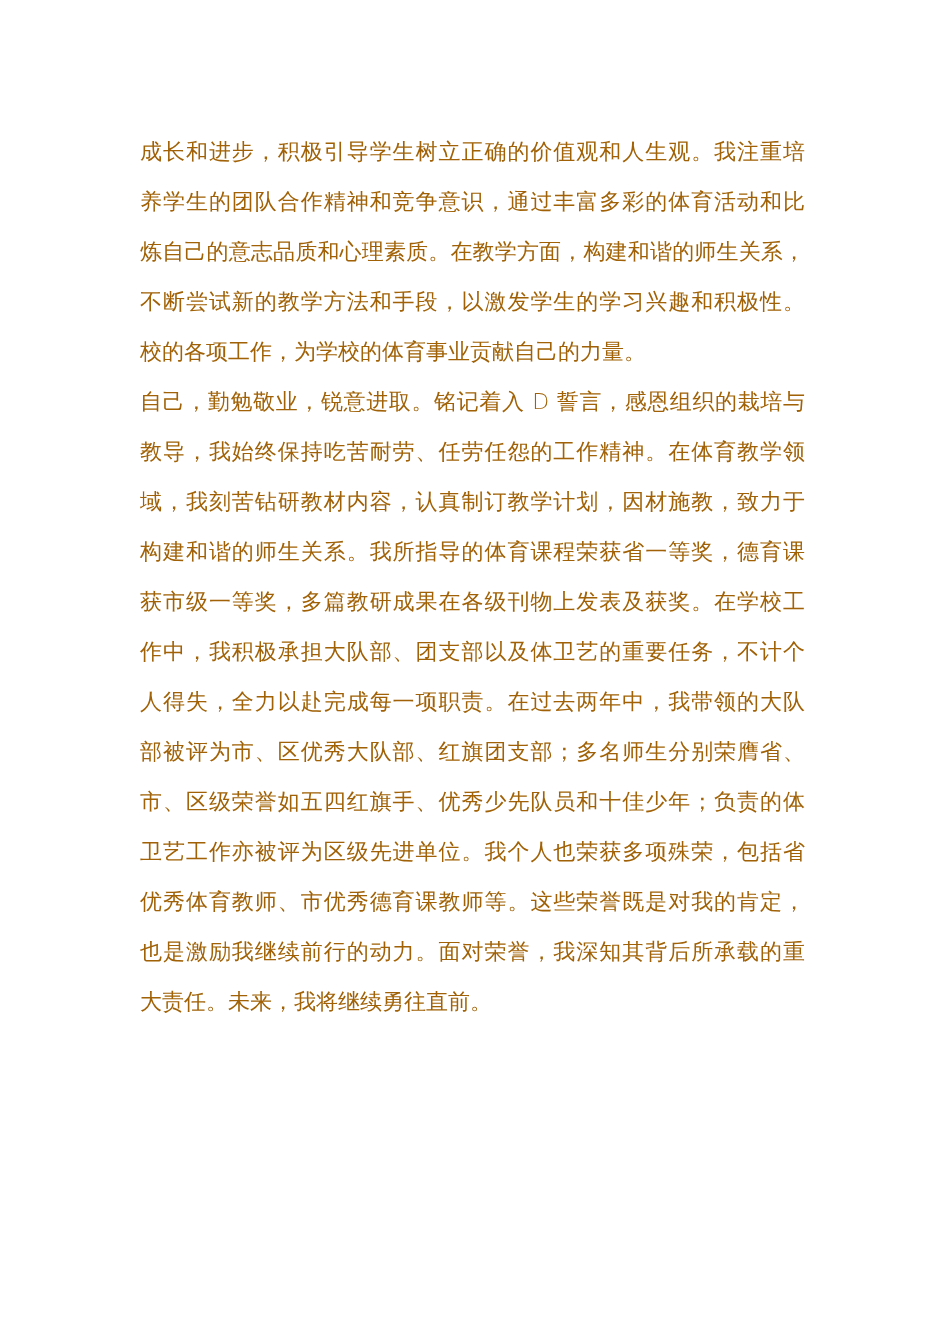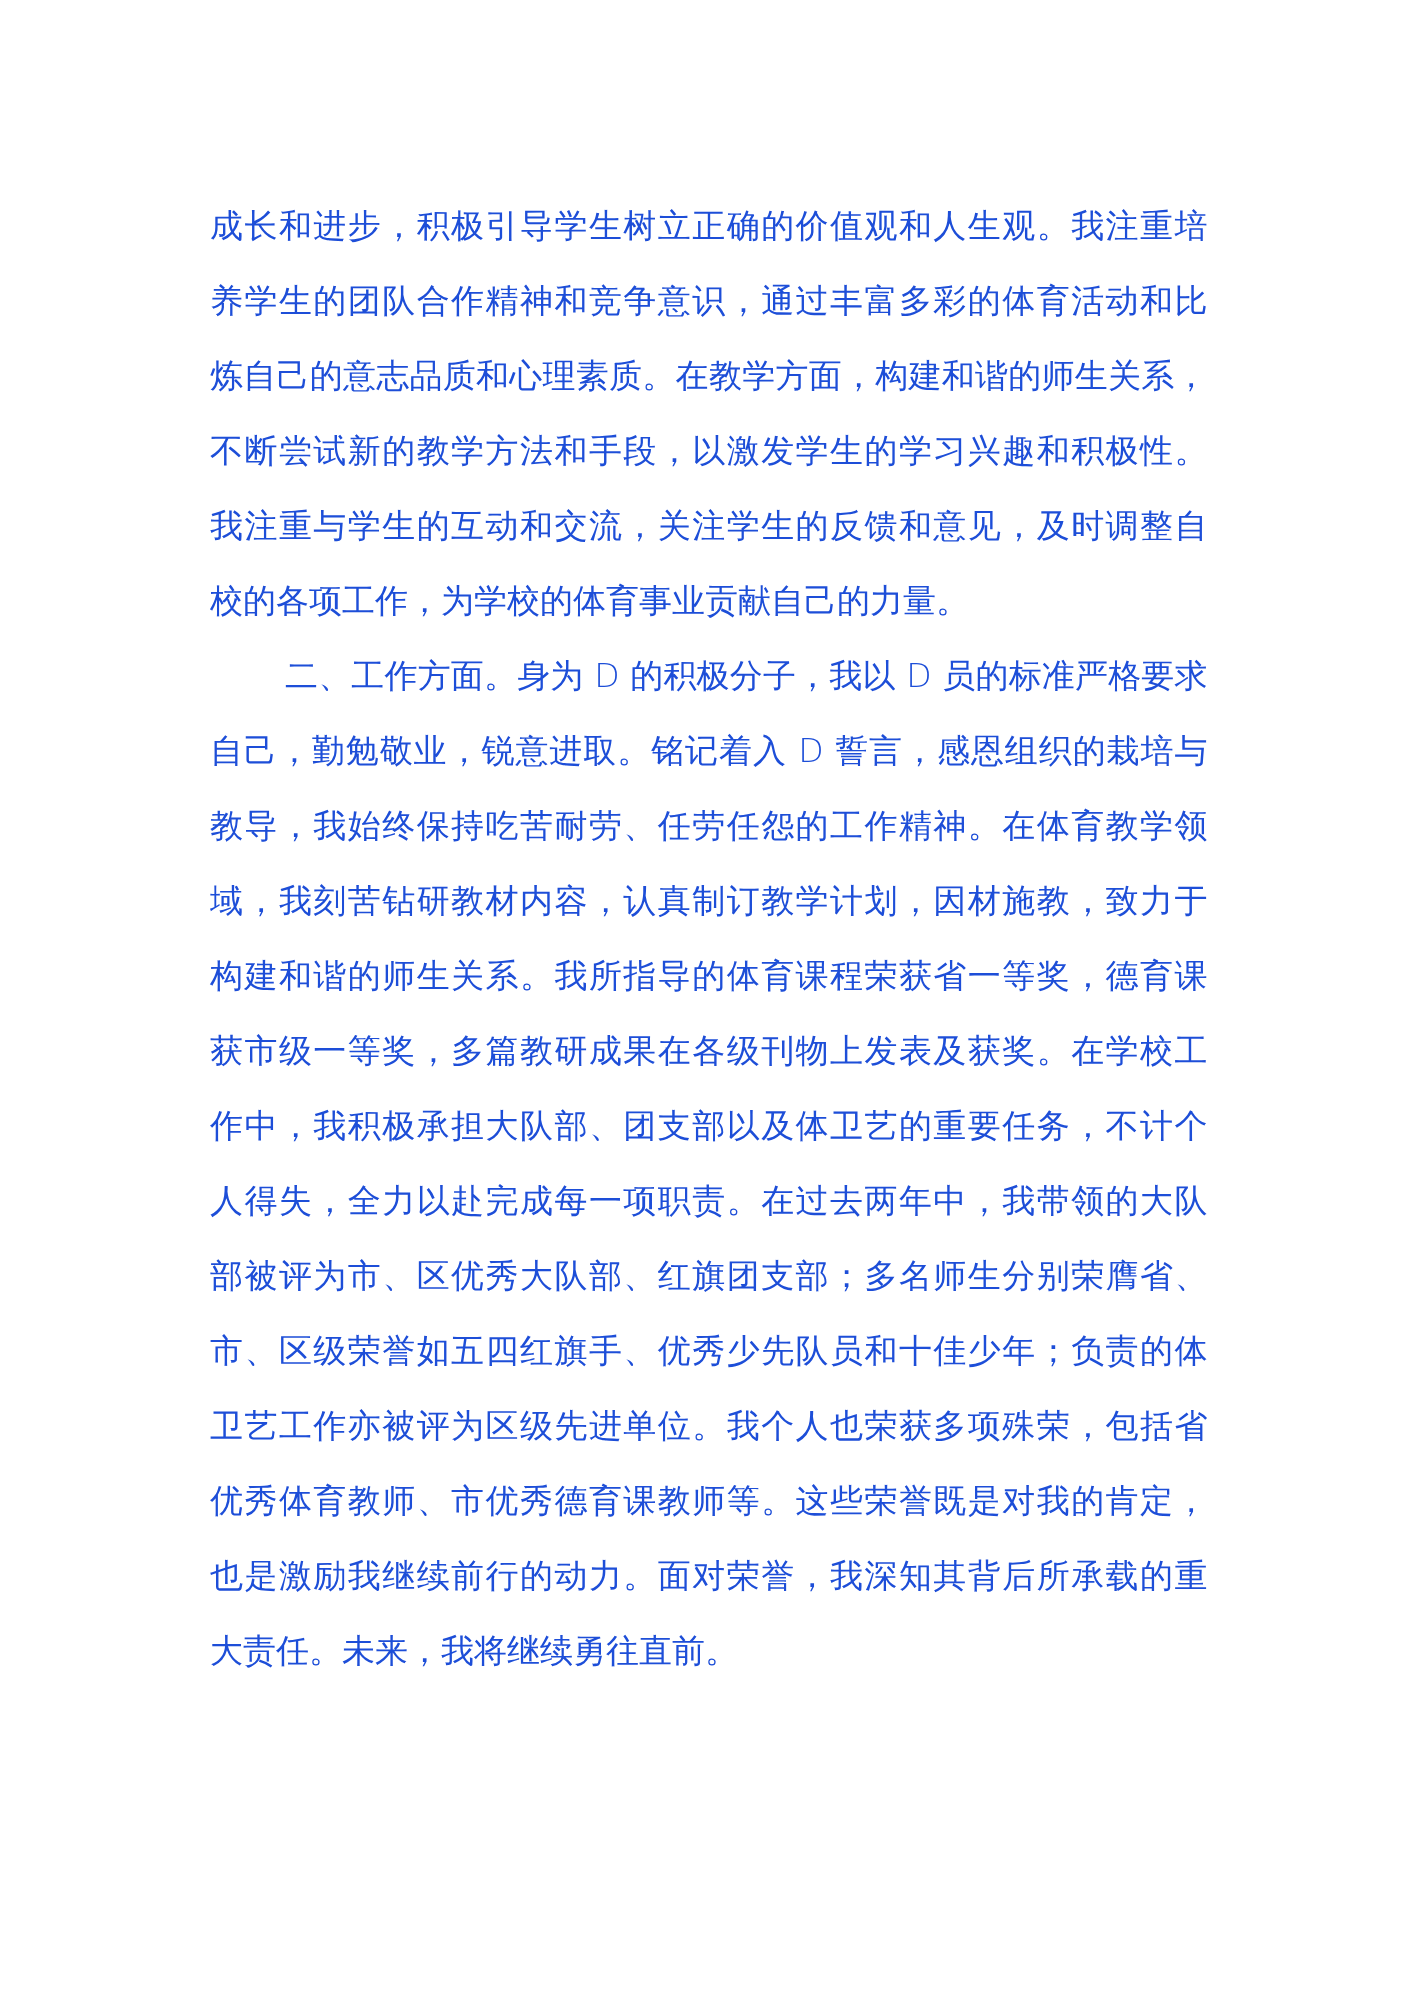--- a/index.html
+++ b/index.html
@@ -12,21 +12,21 @@
     height: 1344px;
     position: relative;
     overflow: hidden;
     font-family: "DejaVu Sans", sans-serif;
   }
   .doc {
     position: absolute;
     left: 140px;
     top: 127px;
     width: 665px;
-    color: #1d4ed8;
+    color: #a16207;
     font-size: 22px;
     line-height: 50px;
     font-weight: 300;
   }
   .line {
     height: 50px;
     box-sizing: border-box;
     white-space: nowrap;
   }
   .line.j {
@@ -46,26 +46,24 @@
 </head>
 <body>
 
 <div class="doc">
 
   <div class="para">
     <div class="line j">成长和进步，积极引导学生树立正确的价值观和人生观。我注重培</div>
     <div class="line j">养学生的团队合作精神和竞争意识，通过丰富多彩的体育活动和比</div>
     <div class="line j">炼自己的意志品质和心理素质。在教学方面，构建和谐的师生关系，</div>
     <div class="line j">不断尝试新的教学方法和手段，以激发学生的学习兴趣和积极性。</div>
-    <div class="line j">我注重与学生的互动和交流，关注学生的反馈和意见，及时调整自</div>
     <div class="line last">校的各项工作，为学校的体育事业贡献自己的力量。</div>
   </div>
 
   <div class="para">
-    <div class="line j indent">二、工作方面。身为 D 的积极分子，我以 D 员的标准严格要求</div>
     <div class="line j">自己，勤勉敬业，锐意进取。铭记着入 D 誓言，感恩组织的栽培与</div>
     <div class="line j">教导，我始终保持吃苦耐劳、任劳任怨的工作精神。在体育教学领</div>
     <div class="line j">域，我刻苦钻研教材内容，认真制订教学计划，因材施教，致力于</div>
     <div class="line j">构建和谐的师生关系。我所指导的体育课程荣获省一等奖，德育课</div>
     <div class="line j">获市级一等奖，多篇教研成果在各级刊物上发表及获奖。在学校工</div>
     <div class="line j">作中，我积极承担大队部、团支部以及体卫艺的重要任务，不计个</div>
     <div class="line j">人得失，全力以赴完成每一项职责。在过去两年中，我带领的大队</div>
     <div class="line j">部被评为市、区优秀大队部、红旗团支部；多名师生分别荣膺省、</div>
     <div class="line j">市、区级荣誉如五四红旗手、优秀少先队员和十佳少年；负责的体</div>
     <div class="line j">卫艺工作亦被评为区级先进单位。我个人也荣获多项殊荣，包括省</div>

